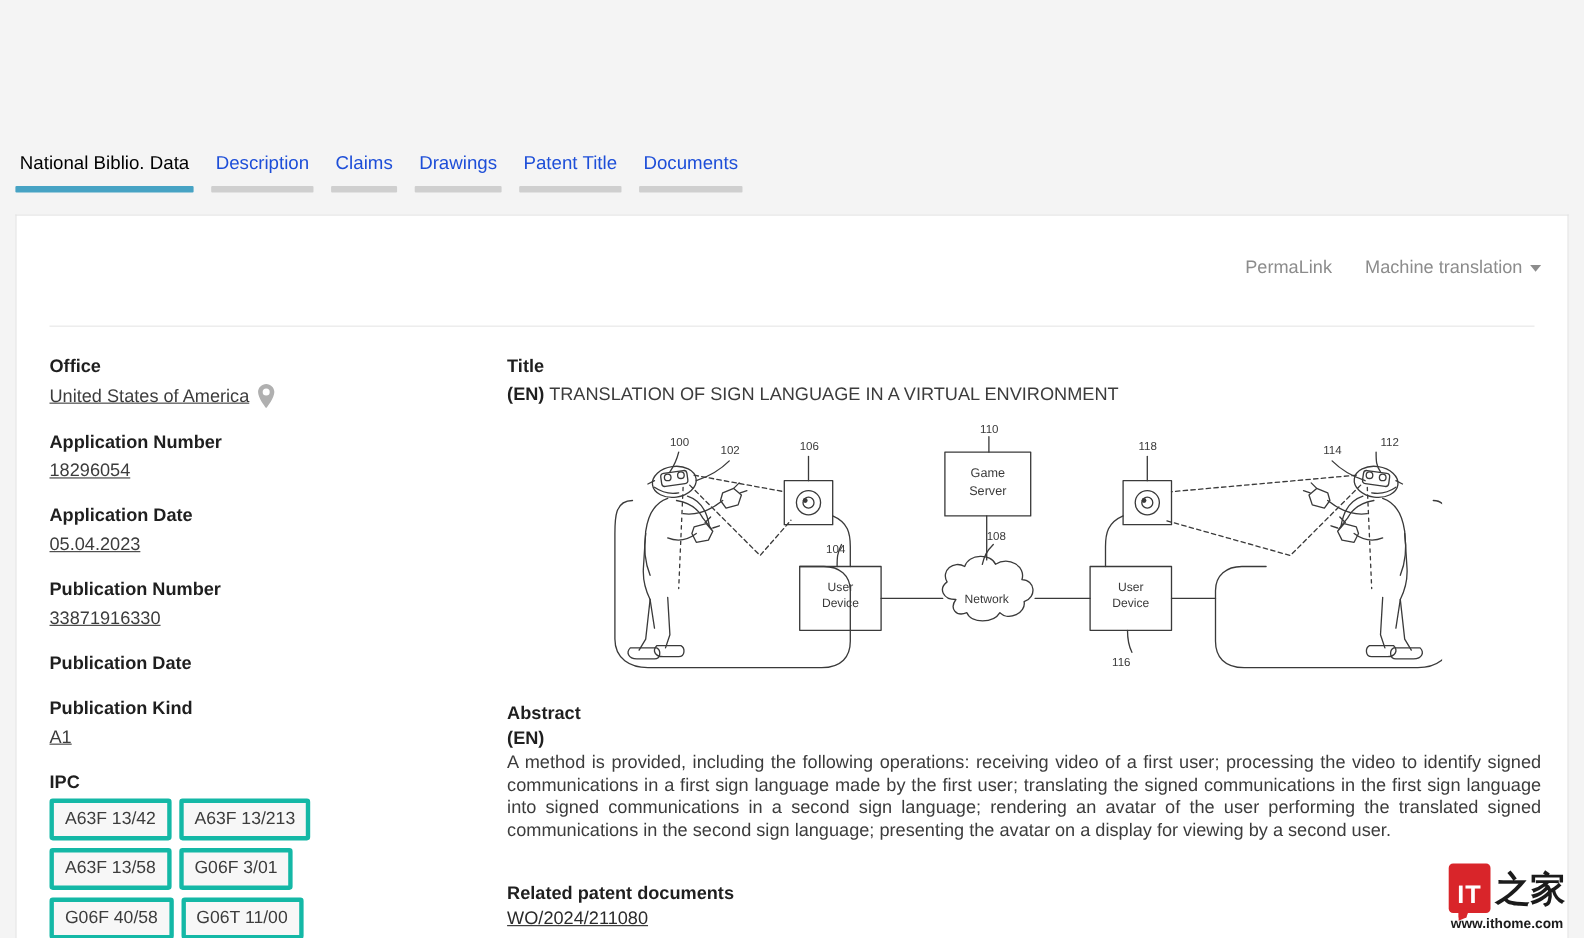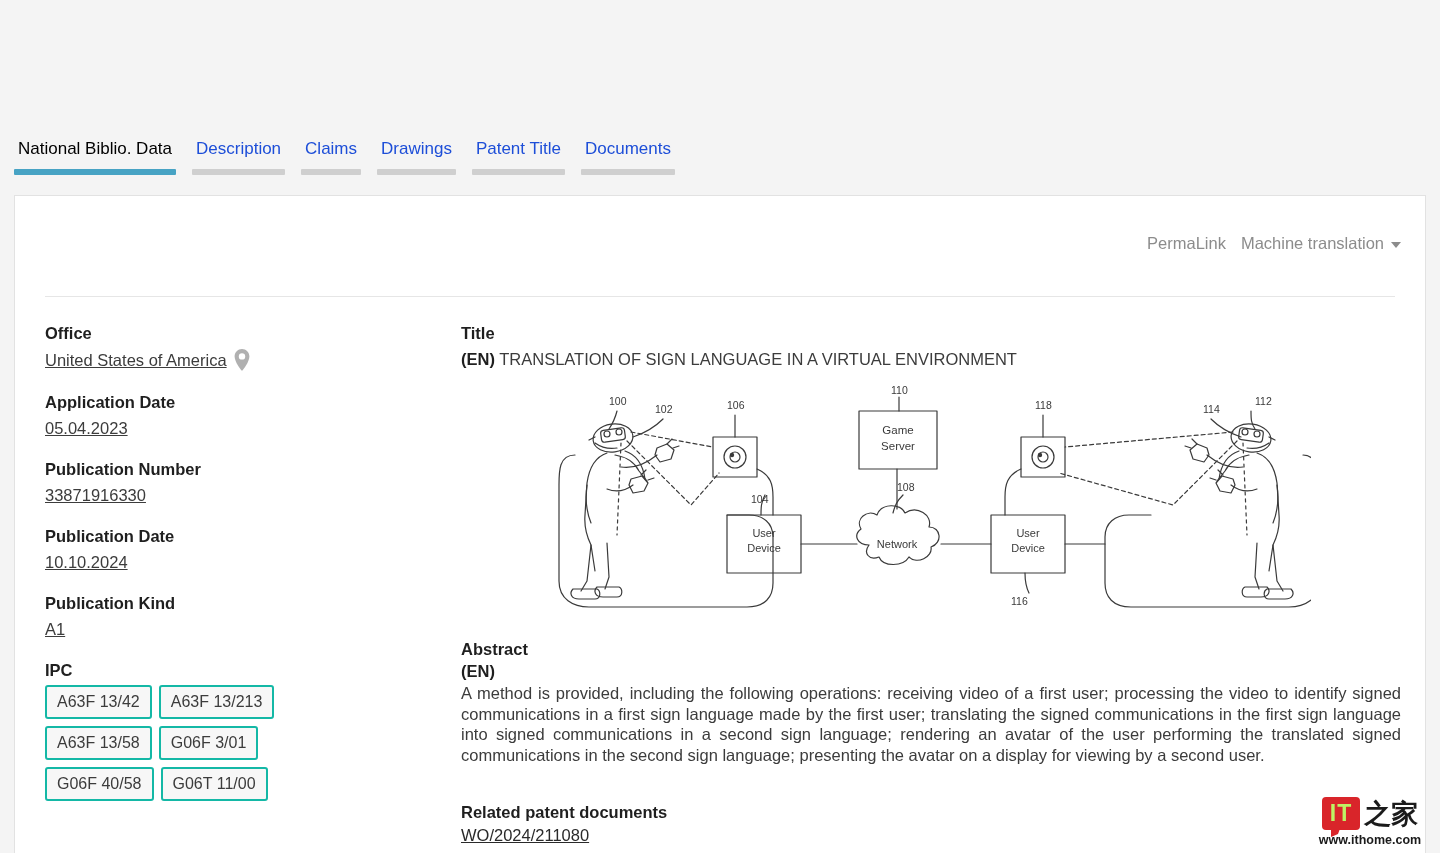--- a/index.html
+++ b/index.html
@@ -59,21 +59,21 @@
     background: #ffffff;
     border: 1px solid #e2e2e2;
     border-bottom: none;
   }
 
   .card-actions {
     position: absolute;
     right: 24px; top: 38px;
     display: flex;
     align-items: center;
-    gap: 15px;
+    gap: 30px;
   }
   .action-link {
     font-size: 16.5px;
     color: #8c8c8c;
     cursor: pointer;
     white-space: nowrap;
   }
   .caret {
     display: inline-block;
     margin-left: 7px;
@@ -122,21 +122,21 @@
   .pin-icon { display: inline-block; width: 18px; height: 24px; }
 
   .ipc-tags {
     display: flex;
     flex-wrap: wrap;
     gap: 7px;
     max-width: 310px;
     margin-top: 2px;
   }
   .ipc-tag {
-    border: 2px solid #14b8a6;
+    border: 4px solid #14b8a6;
     background: #f7f7f7;
     border-radius: 3px;
     padding: 5px 10px;
     font-size: 16px;
     color: #3c3c3c;
     line-height: 20px;
     white-space: nowrap;
     cursor: pointer;
   }
 
@@ -190,41 +190,41 @@
     position: absolute;
     right: 10px; bottom: 6px;
     width: 120px;
     text-align: center;
     pointer-events: none;
   }
   .wm-row { display: flex; align-items: center; justify-content: center; gap: 4px; }
   .wm-it {
     position: relative;
     background: #d9252a;
-    color: #bef264;
+    color: #ffffff;
     font-weight: bold;
     font-size: 23px;
     line-height: 26px;
-    padding: 3px 8px 4px 8px;
+    padding: 15px 8px 4px 8px;
     border-radius: 4px;
     letter-spacing: 1px;
   }
   .wm-it::after {
     content: "";
     position: absolute;
     left: 9px; bottom: -7px;
     width: 0; height: 0;
     border-left: 7px solid #d9252a;
     border-right: 3px solid transparent;
     border-top: 8px solid #d9252a;
     border-bottom: 3px solid transparent;
   }
   .wm-cn {
     color: #1b1b1b;
-    font-size: 27px;
+    font-size: 32px;
     font-weight: bold;
     line-height: 26px;
     font-family: "DejaVu Sans", sans-serif;
   }
   .wm-url {
     margin-top: 3px;
     font-size: 12.5px;
     font-weight: bold;
     color: #1b1b1b;
   }
@@ -279,34 +279,37 @@
           <span class="field-value">United States of America</span>
           <span class="pin-icon">
             <svg width="18" height="24" viewBox="0 0 18 24">
               <path d="M9 1C4.9 1 1.6 4.3 1.6 8.4c0 5.4 6.3 13.3 7 14.2.2.2.6.2.8 0 .7-.9 7-8.8 7-14.2C16.4 4.3 13.1 1 9 1z" fill="#b0b0b0"></path>
               <circle cx="9" cy="8.4" r="3.2" fill="#ffffff"></circle>
             </svg>
           </span>
         </div>
       </div>
 
+      <div class="field">
+        <div class="field-label">Application Number</div>
+        <div class="field-value">18296054</div>
+      </div>
 
       <div class="field">
         <div class="field-label">Application Date</div>
         <div class="field-value">05.04.2023</div>
       </div>
 
       <div class="field">
         <div class="field-label">Publication Number</div>
         <div class="field-value">33871916330</div>
       </div>
 
       <div class="field">
         <div class="field-label">Publication Date</div>
-        <div class="field-value">10.10.2024</div>
       </div>
 
       <div class="field">
         <div class="field-label">Publication Kind</div>
         <div class="field-value">A1</div>
       </div>
 
       <div class="field">
         <div class="field-label">IPC</div>
         <div class="ipc-tags">

